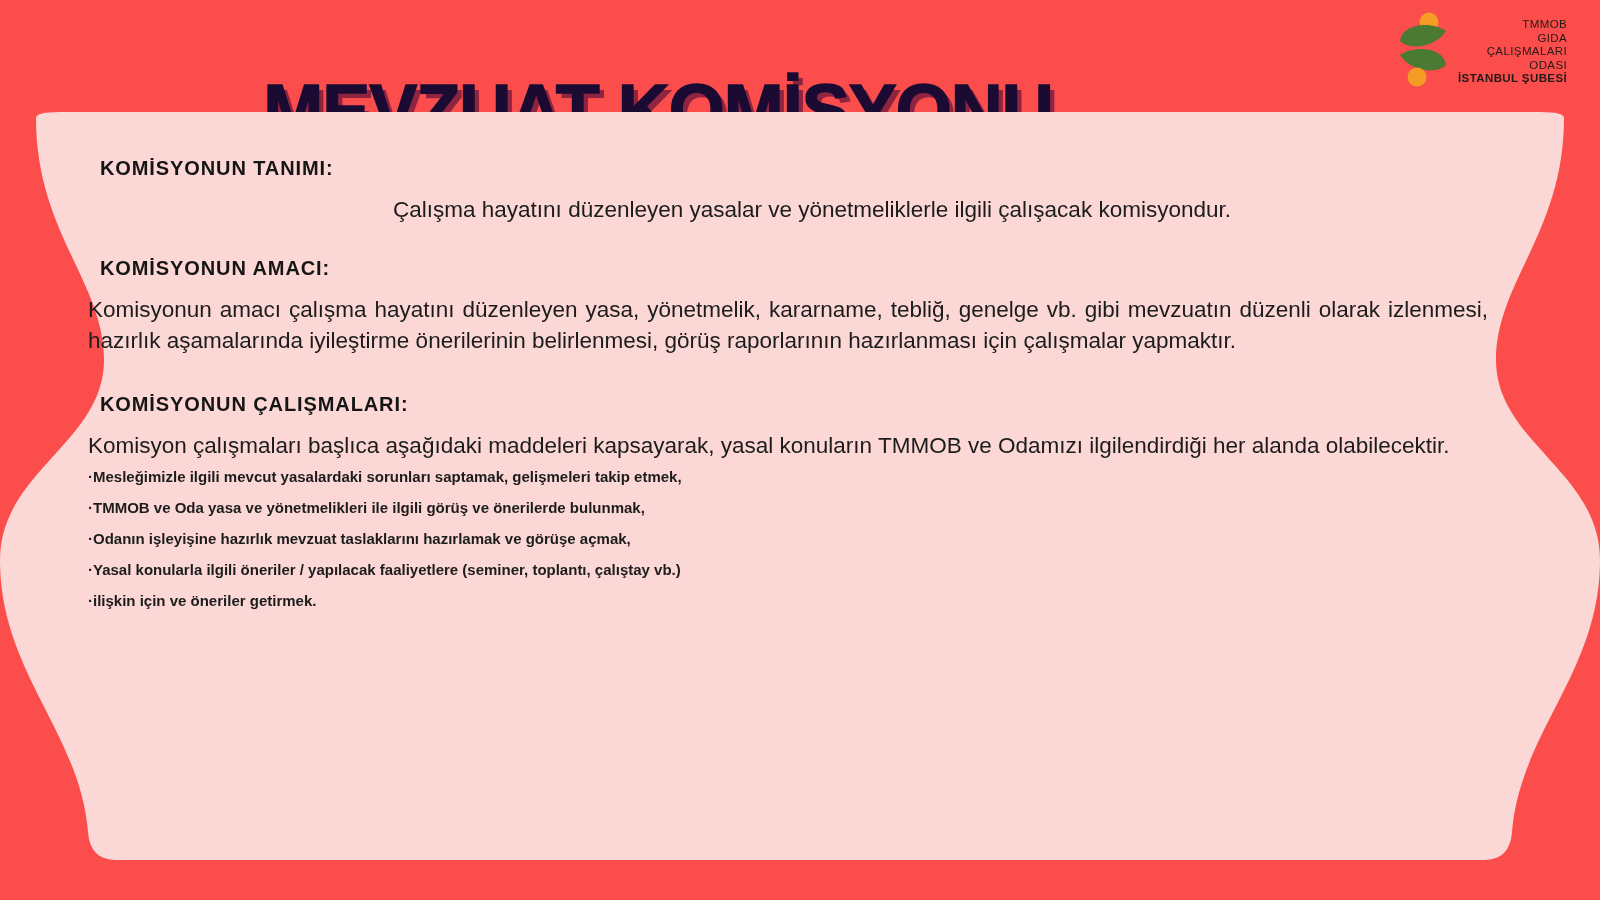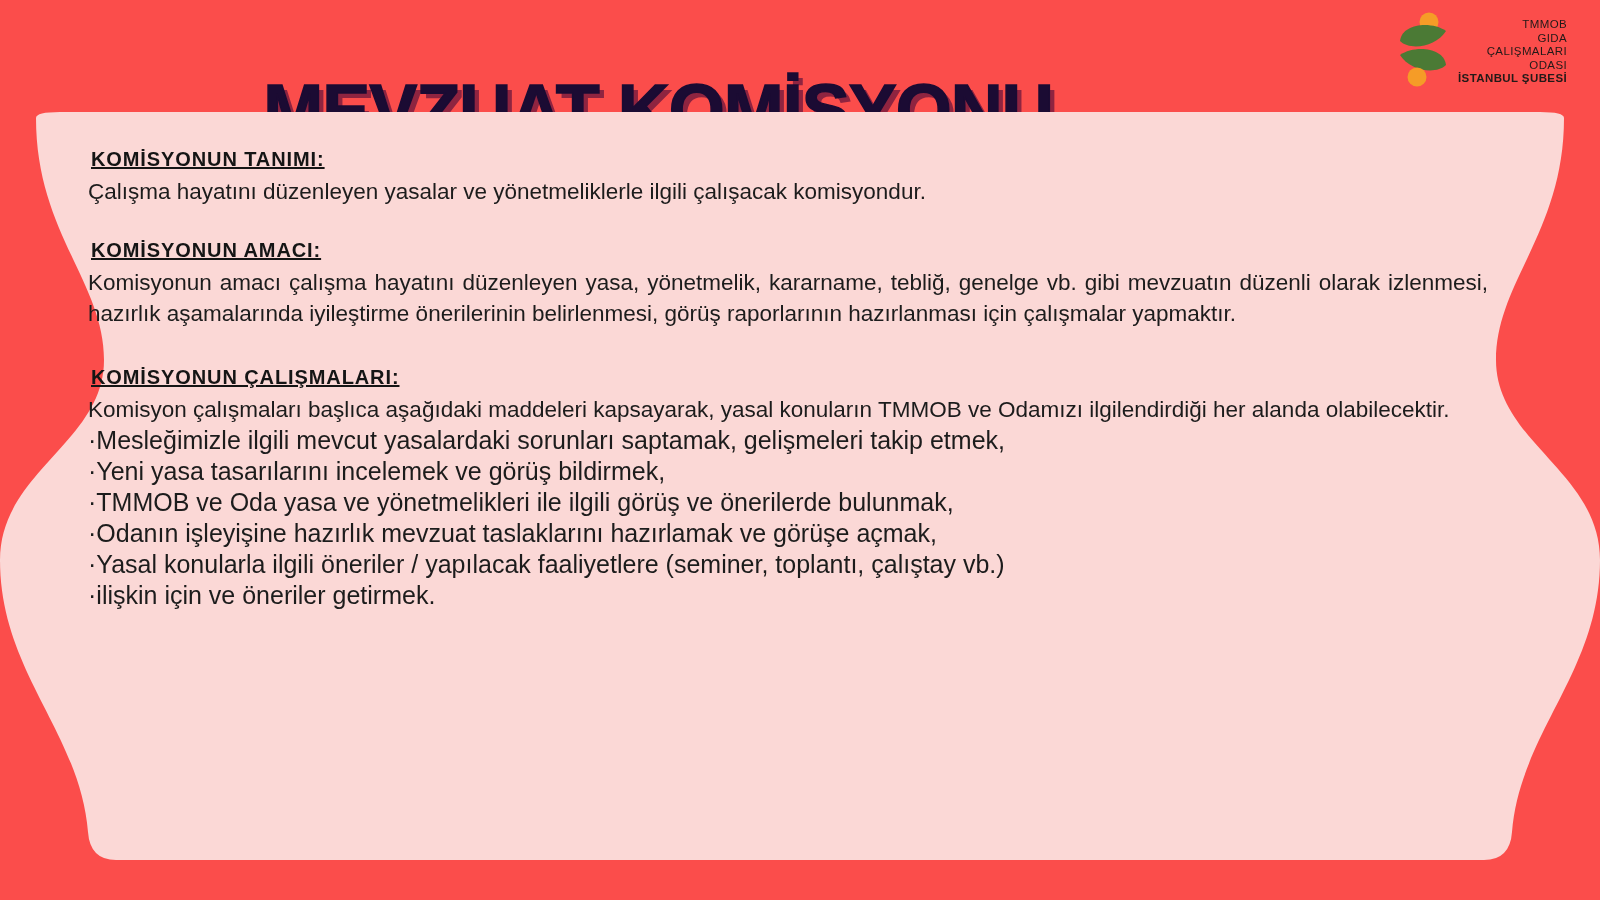--- a/index.html
+++ b/index.html
@@ -115,54 +115,54 @@
   .section {
     margin: 0 0 6px 0;
   }
   .section-heading {
     font-family: "Liberation Sans", "DejaVu Sans", sans-serif;
     font-weight: 700;
     font-size: 20px;
     line-height: 28px;
     letter-spacing: 0.9px;
     color: #151515;
-    margin: 3px;
-    padding: 0;
-    text-decoration: underline;
+    margin: 12px;
+    padding: 0;
   }
   .section-body {
     font-family: "Liberation Sans", "DejaVu Sans", sans-serif;
     font-weight: 400;
     font-size: 22.5px;
     line-height: 31px;
     color: #1c1c1c;
     margin: 0;
     padding: 0;
     text-align: justify;
     text-justify: inter-word;
   }
   .section-body.nojustify {
-    text-align: left;
+    text-align: center;
+    margin-left: 48px;
   }
   #section-tanimi { margin-top: 2px; }
   #section-amaci  { margin-top: 29px; }
   #section-calismalari { margin-top: 34px; }
 
   #amaci-body { width: 1400px; }
   #calismalari-intro { width: 1400px; }
 
   .bullet-list {
     list-style: none;
     margin: 0;
     padding: 0;
   }
   .bullet-item {
     font-family: "Liberation Sans", "DejaVu Sans", sans-serif;
-    font-weight: 400;
-    font-size: 25px;
+    font-weight: 700;
+    font-size: 15px;
     line-height: 31px;
     color: #1c1c1c;
     white-space: nowrap;
   }
 </style>
 </head>
 <body>
 
 <div id="slide">
 
@@ -221,21 +221,20 @@
         <div class="section-heading">KOMİSYONUN AMACI:</div>
         <div class="section-body" id="amaci-body">Komisyonun amacı çalışma hayatını düzenleyen yasa, yönetmelik, kararname, tebliğ, genelge vb. gibi mevzuatın düzenli olarak izlenmesi, hazırlık aşamalarında iyileştirme önerilerinin belirlenmesi, görüş raporlarının hazırlanması için çalışmalar yapmaktır.</div>
       </div>
 
       <div class="section" id="section-calismalari">
         <div class="section-heading">KOMİSYONUN ÇALIŞMALARI:</div>
         <div class="section-body" id="calismalari-intro">Komisyon çalışmaları başlıca aşağıdaki maddeleri kapsayarak, yasal konuların TMMOB ve Odamızı ilgilendirdiği her alanda olabilecektir.</div>
 
         <ul class="bullet-list" id="bullet-list">
           <li class="bullet-item">·Mesleğimizle ilgili mevcut yasalardaki sorunları saptamak, gelişmeleri takip etmek,</li>
-          <li class="bullet-item">·Yeni yasa tasarılarını incelemek ve görüş bildirmek,</li>
           <li class="bullet-item">·TMMOB ve Oda yasa ve yönetmelikleri ile ilgili görüş ve önerilerde bulunmak,</li>
           <li class="bullet-item">·Odanın işleyişine hazırlık mevzuat taslaklarını hazırlamak ve görüşe açmak,</li>
           <li class="bullet-item">·Yasal konularla ilgili öneriler / yapılacak faaliyetlere (seminer, toplantı, çalıştay vb.)</li>
           <li class="bullet-item">·ilişkin için ve öneriler getirmek.</li>
         </ul>
       </div>
 
     </div>
   </div>
 

